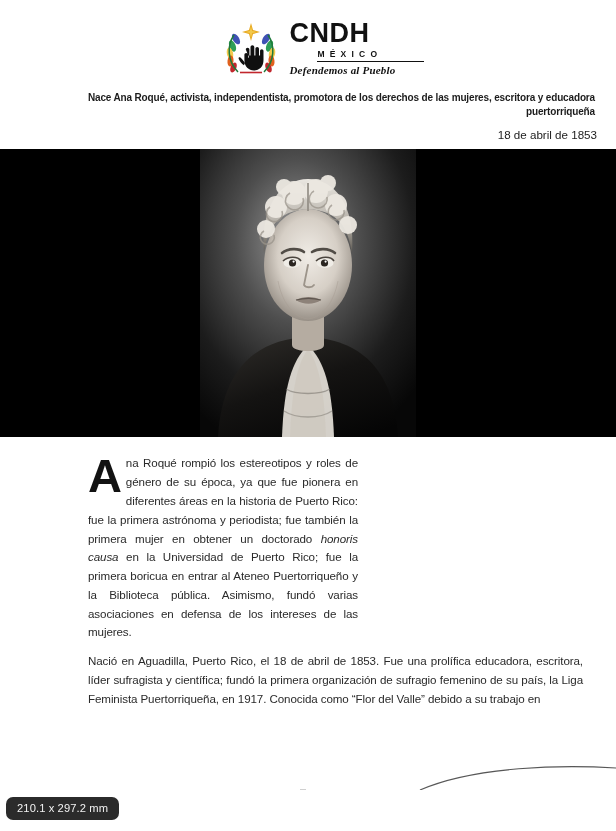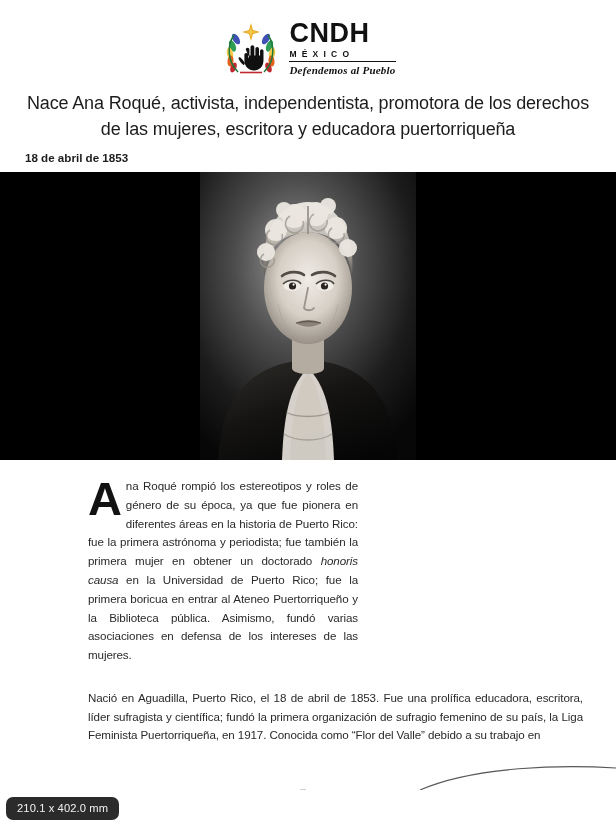--- a/index.html
+++ b/index.html
@@ -61,20 +61,21 @@
   .wm-mexico {
     font-size: 8.5px;
     font-weight: bold;
     letter-spacing: 5.2px;
     color: #111111;
     margin-top: 3px;
     border-bottom: 1.2px solid #111111;
     padding-bottom: 3px;
     width: 100%;
     box-sizing: border-box;
+    margin-left: 28px;
   }
   .wm-lema {
     font-family: "Liberation Serif", serif;
     font-style: italic;
     font-weight: bold;
     font-size: 11px;
     color: #111111;
     margin-top: 3px;
     letter-spacing: 0.2px;
   }
@@ -82,32 +83,33 @@
   
   .doc-title {
     text-align: center;
     font-size: 20.5px;
     font-weight: bold;
     color: #1c1c1c;
     margin: 6px 0 0 0;
     letter-spacing: -0.1px;
   }
   .doc-subtitle {
-    text-align: center;
-    font-size: 18px;
-    font-weight: normal;
+    text-align: right;
+    font-size: 10px;
+    font-weight: bold;
     color: #1c1c1c;
     line-height: 1.42;
     margin: 13px auto 0 auto;
     width: 574px;
     letter-spacing: -0.15px;
   }
   .doc-date {
+    text-align: right;
     font-size: 11.6px;
-    font-weight: bold;
+    font-weight: normal;
     color: #1c1c1c;
     margin: 9px 19px 0 0;
     padding-left: 25px;
   }
 
   
   .photo-band {
     margin-top: 8px;
     width: 616px;
     height: 288px;
@@ -138,21 +140,21 @@
     text-align: justify;
     color: #2a2a2a;
     margin: 0;
     letter-spacing: -0.1px;
   }
   .para.first {
     width: 270px;
   }
   .para.second {
     width: 495px;
-    margin-top: 24px;
+    margin-top: 10px;
   }
   .para em { font-style: italic; }
   .dropcap {
     float: left;
     font-size: 47px;
     line-height: 0.82;
     font-weight: bold;
     color: #121212;
     padding: 2px 4px 0 0;
     margin-top: 1px;
@@ -345,13 +347,13 @@
   </div>
 
   <svg class="deco-arc" viewBox="0 0 616 50" xmlns="http://www.w3.org/2000/svg">
     <path d="M420 50 C470 28 560 22 640 30" stroke="#3a3a3a" stroke-width="1.2" fill="none" opacity="0.85"></path>
     <path d="M300 49.6 H306" stroke="#9a9a9a" stroke-width="1" fill="none" opacity="0.5"></path>
   </svg>
 
 </div>
 
 <div class="viewer-gap"></div>
-<div class="page-size-badge">210.1 x 402.0 mm</div>
+<div class="page-size-badge">210.1 x 297.2 mm</div>
 
 </body></html>

